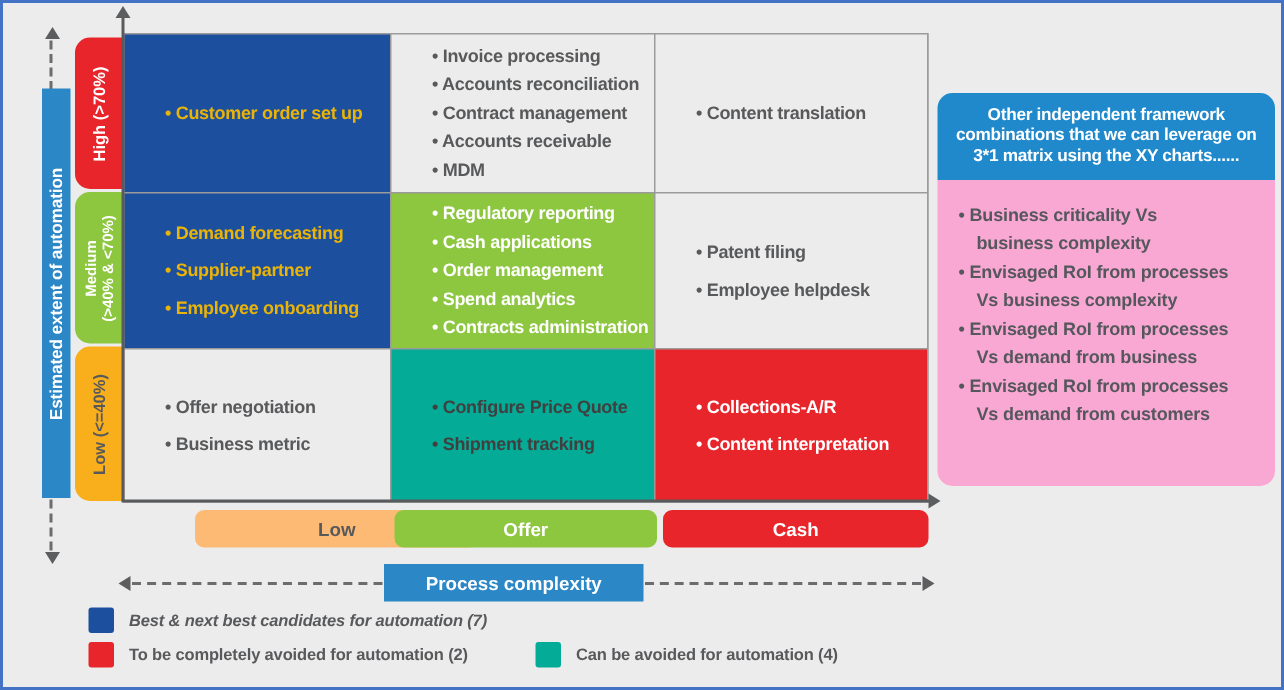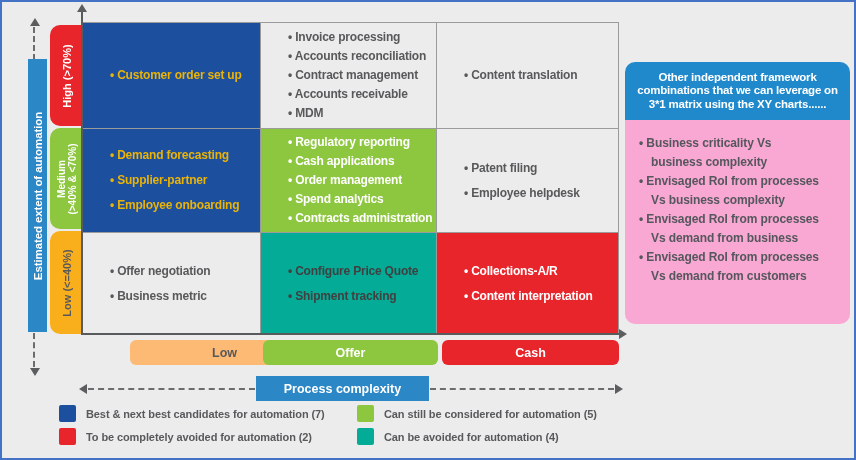--- a/index.html
+++ b/index.html
@@ -196,27 +196,23 @@
   </div>
 
   <div class="tri tri-left" style="left:77px; top:382px;"></div>
   <div class="x-dash x-dash-left"></div>
   <div class="pc-box">
     <span>Process complexity</span>
   </div>
   <div class="x-dash x-dash-right"></div>
   <div class="tri tri-right" style="left:613px; top:382px;"></div>
 
-  <div class="legend-item" style="left:57px; top:403px;">
+  <div class="legend-item" style="left:57px; top:403px;font-style:italic;">
     <span class="swatch sw-blue"></span>
     <span class="legend-label">Best &amp; next best candidates for automation (7)</span>
-  </div>
-  <div class="legend-item" style="left:355px; top:403px;">
-    <span class="swatch sw-green"></span>
-    <span class="legend-label">Can still be considered for automation (5)</span>
   </div>
   <div class="legend-item" style="left:57px; top:426px;">
     <span class="swatch sw-red"></span>
     <span class="legend-label">To be completely avoided for automation (2)</span>
   </div>
   <div class="legend-item" style="left:355px; top:426px;">
     <span class="swatch sw-teal"></span>
     <span class="legend-label">Can be avoided for automation (4)</span>
   </div>
 

